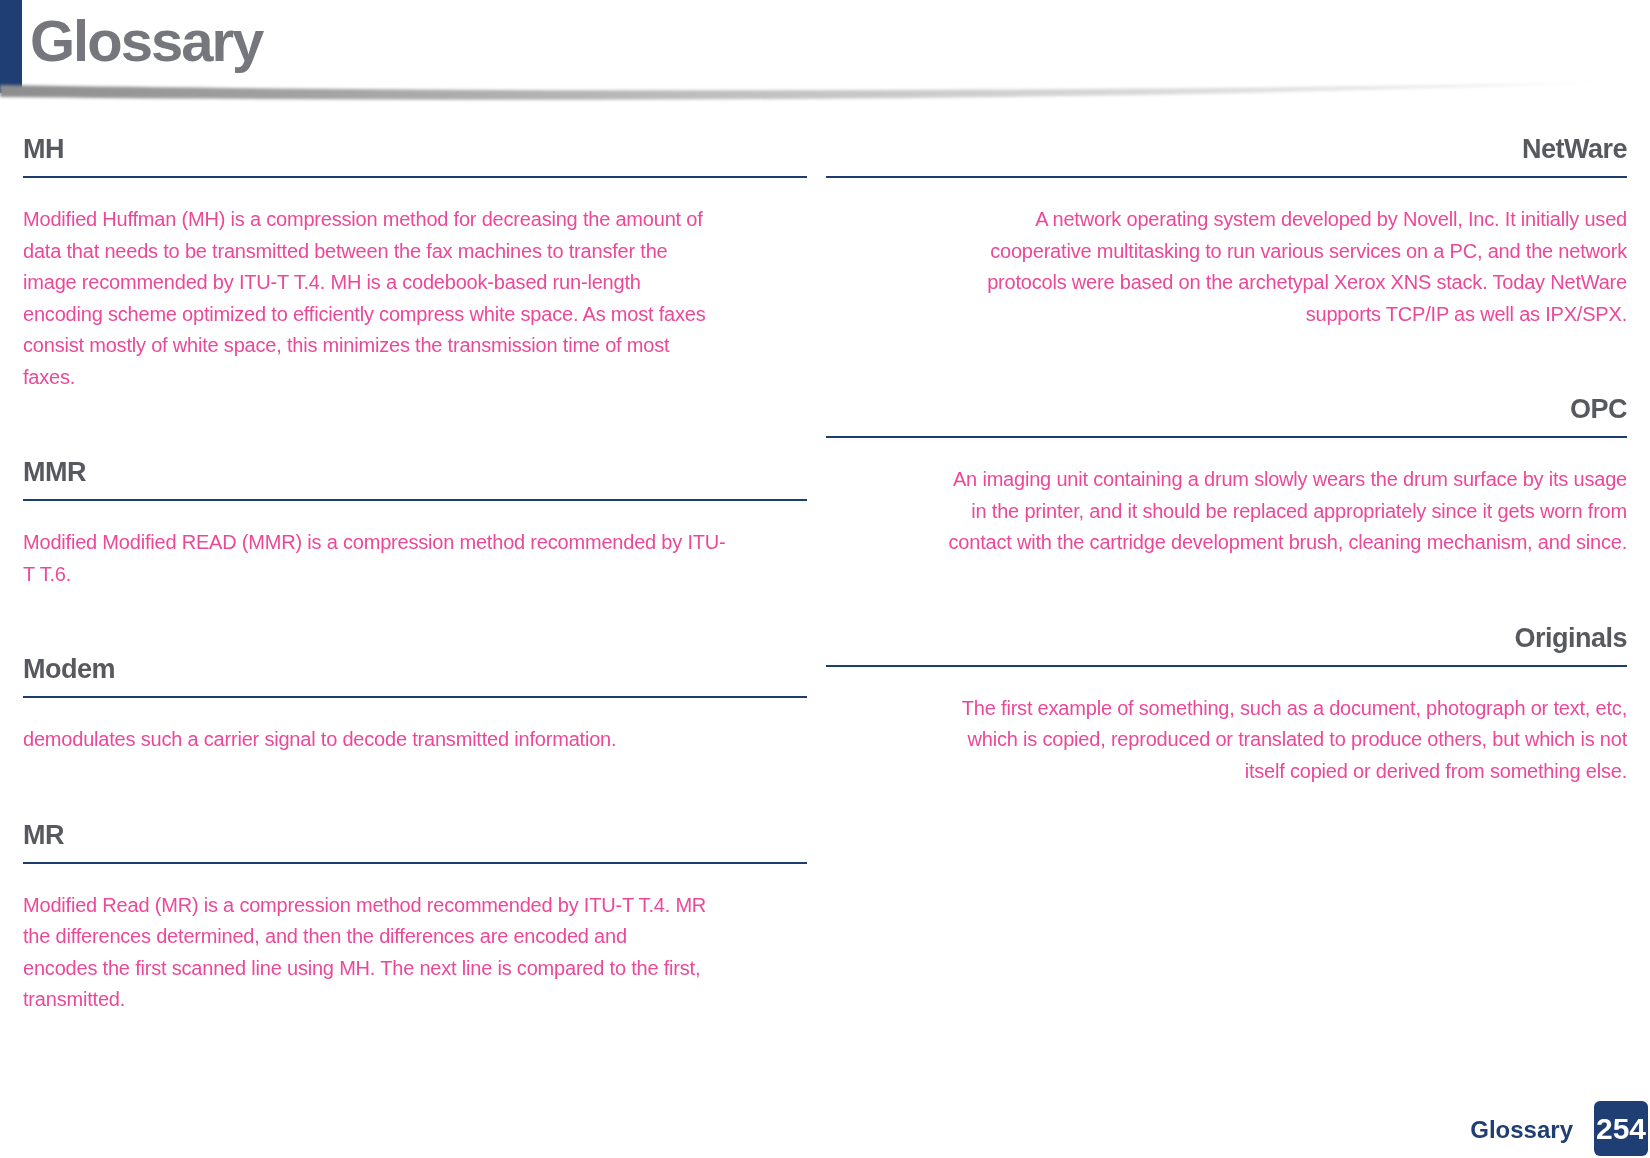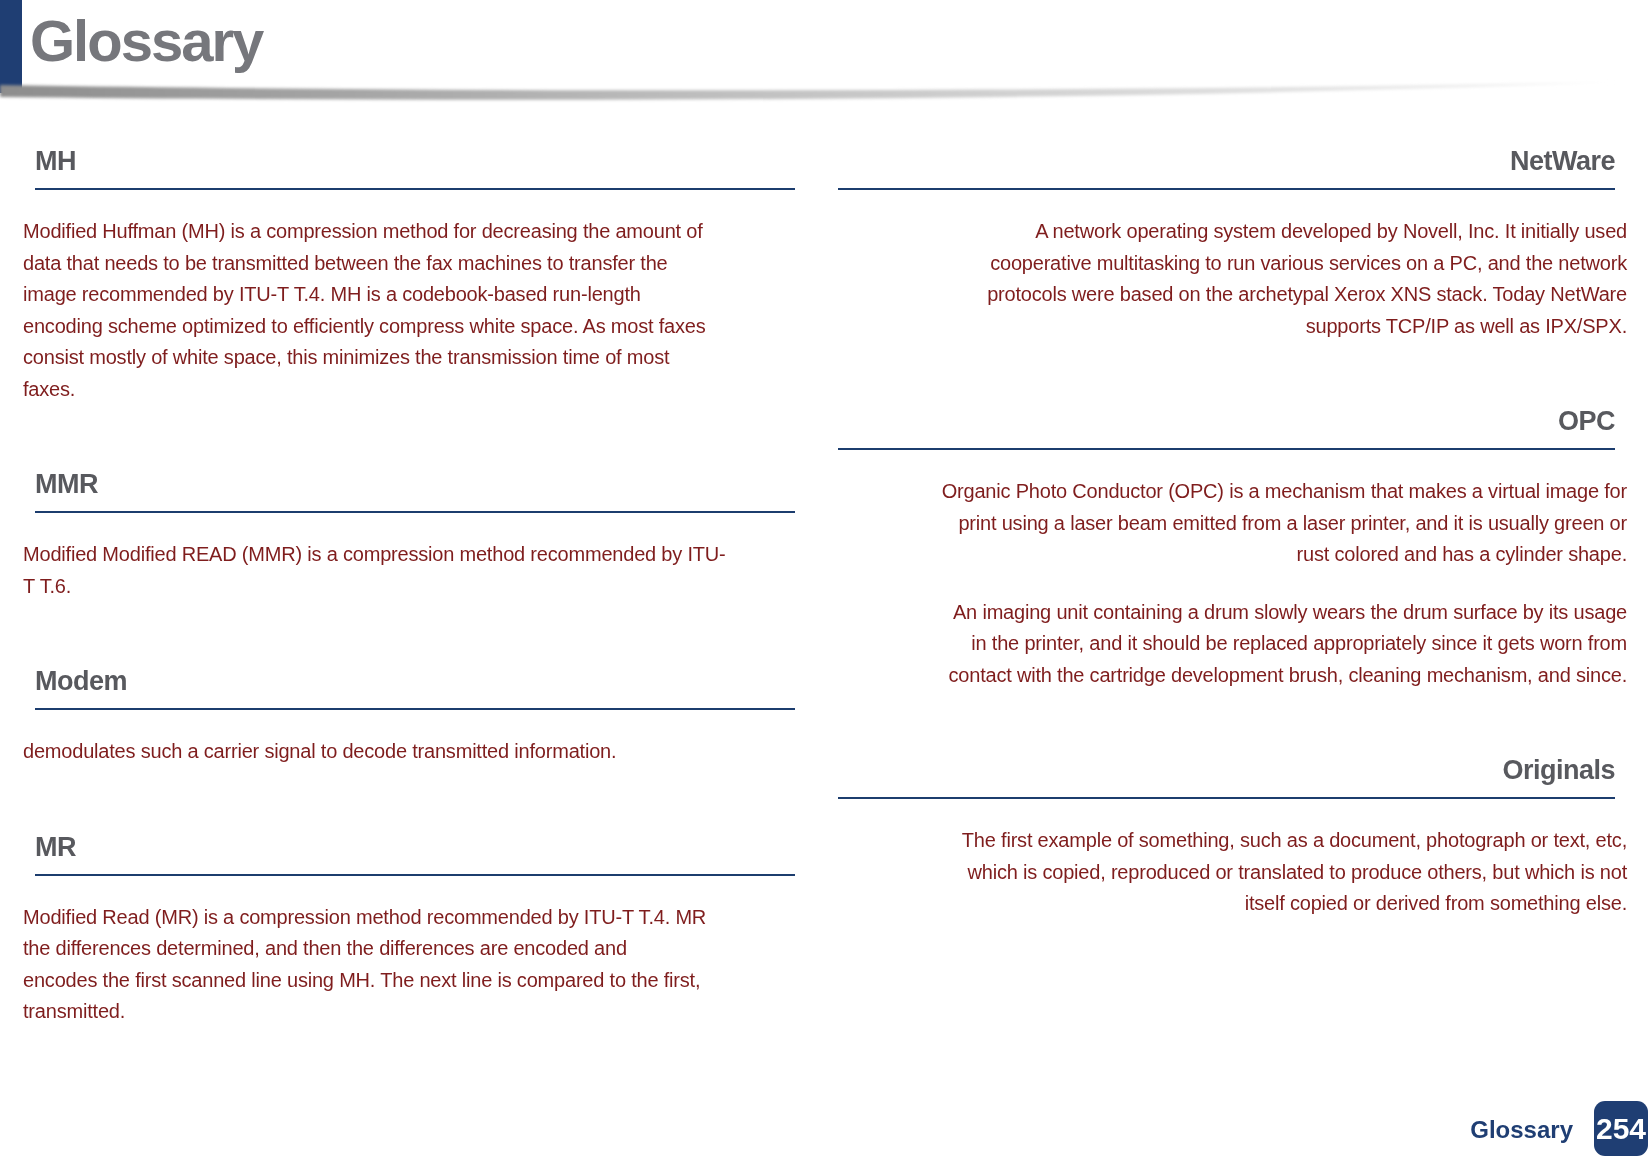--- a/index.html
+++ b/index.html
@@ -21,41 +21,41 @@
   }
   .swoosh { position: absolute; left: 0; top: 0; width: 1650px; height: 110px; }
 
   
   .col { position: absolute; top: 132px; }
   .col-left  { left: 23px;  width: 784px; }
   .col-right { left: 826px; width: 801px; text-align: right; }
 
   section[data-name="glossary-section"] { margin: 0 0 62px 0; }
   h2.term {
-    margin: 12px; padding: 0 0 10px 0;
+    margin: 0; padding: 0 0 10px 0;
     font-size: 27px; line-height: 34px; font-weight: bold;
     color: #58595e; letter-spacing: -0.5px;
     border-bottom: 2px solid #1c3d6e;
   }
   .para {
     margin: 26px 0 0 0;
-    font-size: 20px; line-height: 31.5px; color: #7f1d1d;
+    font-size: 20px; line-height: 31.5px; color: #ec4899;
     letter-spacing: -0.2px;
   }
   .para + .para { }
   .line { white-space: nowrap; }
 
   
   .footer-label {
     position: absolute; top: 1116px; right: 77px;
     font-size: 24px; font-weight: bold; color: #1f3e73; white-space: nowrap;
   }
   .page-badge {
     position: absolute; left: 1594px; top: 1101px; width: 54px; height: 55px;
-    background: #1f3e73; border-radius: 11px;
+    background: #1f3e73; border-radius: 6px;
     color: #ffffff; font-size: 30px; font-weight: bold;
     display: flex; align-items: center; justify-content: center;
   }
 </style>
 </head>
 <body>
 
 <div class="page" data-name="glossary-page">
 
   <div class="accent-bar" data-name="header-accent-bar"></div>
@@ -118,25 +118,20 @@
         <div data-name="definition-paragraph" class="para">
           <div data-name="definition-line" class="line">A network operating system developed by Novell, Inc. It initially used</div>
           <div data-name="definition-line" class="line">cooperative multitasking to run various services on a PC, and the network</div>
           <div data-name="definition-line" class="line">protocols were based on the archetypal Xerox XNS stack. Today NetWare</div>
           <div data-name="definition-line" class="line">supports TCP/IP as well as IPX/SPX.</div>
         </div>
       </section>
       <section data-name="glossary-section">
         <h2 data-name="term-heading" class="term">OPC</h2>
         <div data-name="definition-paragraph" class="para">
-          <div data-name="definition-line" class="line">Organic Photo Conductor (OPC) is a mechanism that makes a virtual image for</div>
-          <div data-name="definition-line" class="line">print using a laser beam emitted from a laser printer, and it is usually green or</div>
-          <div data-name="definition-line" class="line">rust colored and has a cylinder shape.</div>
-        </div>
-        <div data-name="definition-paragraph" class="para">
           <div data-name="definition-line" class="line">An imaging unit containing a drum slowly wears the drum surface by its usage</div>
           <div data-name="definition-line" class="line">in the printer, and it should be replaced appropriately since it gets worn from</div>
           <div data-name="definition-line" class="line">contact with the cartridge development brush, cleaning mechanism, and since.</div>
         </div>
       </section>
       <section data-name="glossary-section">
         <h2 data-name="term-heading" class="term">Originals</h2>
         <div data-name="definition-paragraph" class="para">
           <div data-name="definition-line" class="line">The first example of something, such as a document, photograph or text, etc,</div>
           <div data-name="definition-line" class="line">which is copied, reproduced or translated to produce others, but which is not</div>

